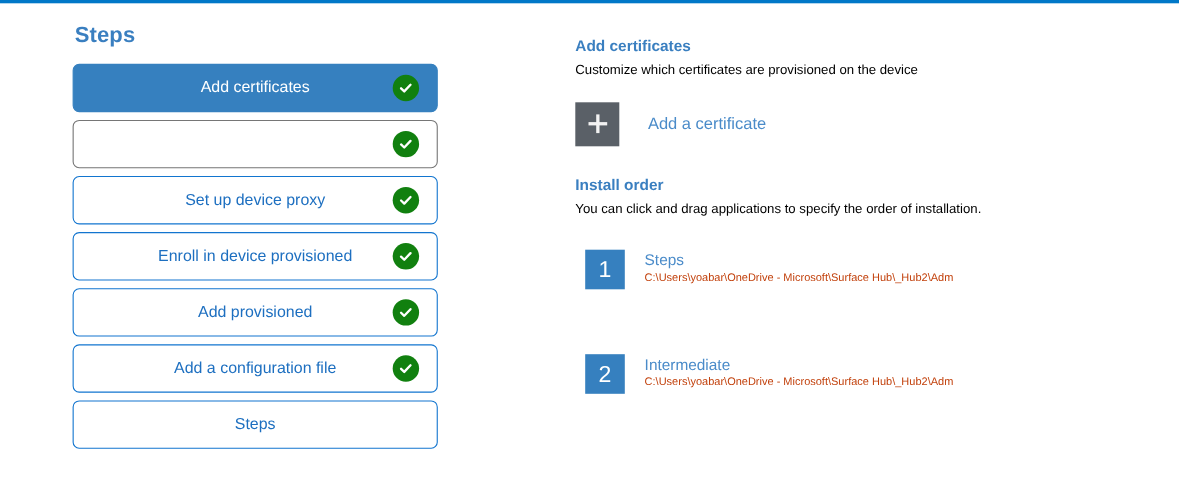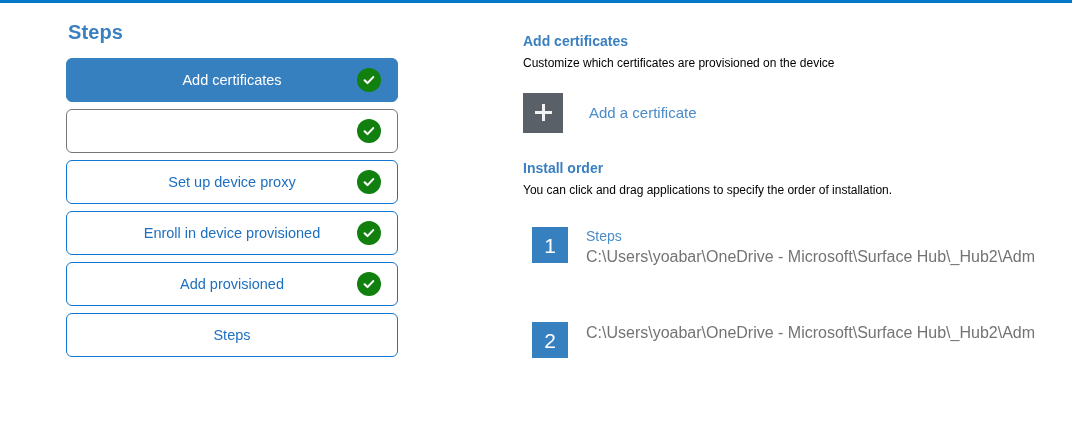--- a/index.html
+++ b/index.html
@@ -187,22 +187,22 @@
     overflow: hidden;
     width: 470px;
   }
   .order-name {
     font-size: 14px;
     color: #4a8bc9;
     line-height: 1.35;
     white-space: nowrap;
   }
   .order-path {
-    font-size: 16px;
-    color: #737373;
+    font-size: 10px;
+    color: #c2410c;
     line-height: 1.35;
     white-space: nowrap;
   }
 </style>
 </head>
 <body>
 
 <div class="top-strip"></div>
 
 <div class="page">
@@ -247,20 +247,28 @@
 
     <div class="step-btn">
       <span class="step-label">Add provisioned</span>
       <span class="check-badge">
         <svg width="14" height="14" viewBox="0 0 14 14">
             <path d="M2.6 7.3 L5.5 10.1 L11.2 4.1" stroke="#ffffff" stroke-width="2.1" fill="none" stroke-linecap="round" stroke-linejoin="round"></path>
           </svg>
       </span>
     </div>
 
+    <div class="step-btn">
+      <span class="step-label">Add a configuration file</span>
+      <span class="check-badge">
+        <svg width="14" height="14" viewBox="0 0 14 14">
+            <path d="M2.6 7.3 L5.5 10.1 L11.2 4.1" stroke="#ffffff" stroke-width="2.1" fill="none" stroke-linecap="round" stroke-linejoin="round"></path>
+          </svg>
+      </span>
+    </div>
 
     <div class="step-btn">
       <span class="step-label">Steps</span>
     </div>
   </div>
 
   <div class="detail-pane">
 
     <div>
       <div class="section-head">Add certificates</div>
@@ -284,20 +292,21 @@
           <span class="order-num">1</span>
           <span class="order-text">
             <span class="order-name" style="display: block;">Steps</span>
             <span class="order-path" style="display: block;">C:\Users\yoabar\OneDrive - Microsoft\Surface Hub\_Hub2\Adm</span>
           </span>
         </div>
 
         <div class="order-item">
           <span class="order-num">2</span>
           <span class="order-text">
+            <span class="order-name" style="display: block;">Intermediate</span>
             <span class="order-path" style="display: block;">C:\Users\yoabar\OneDrive - Microsoft\Surface Hub\_Hub2\Adm</span>
           </span>
         </div>
 
       </div>
     </div>
 
   </div>
 </div>
 

